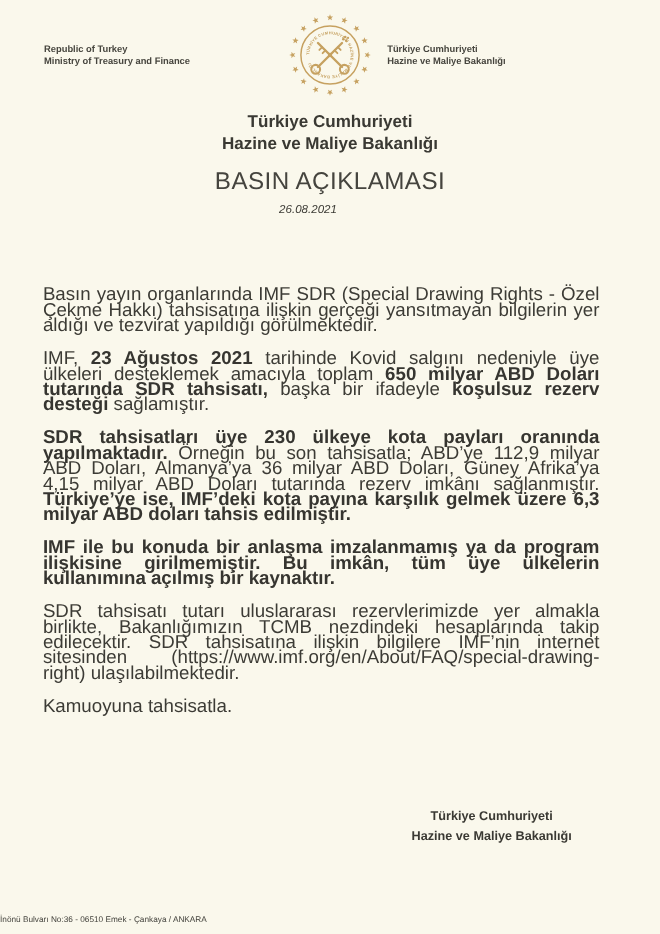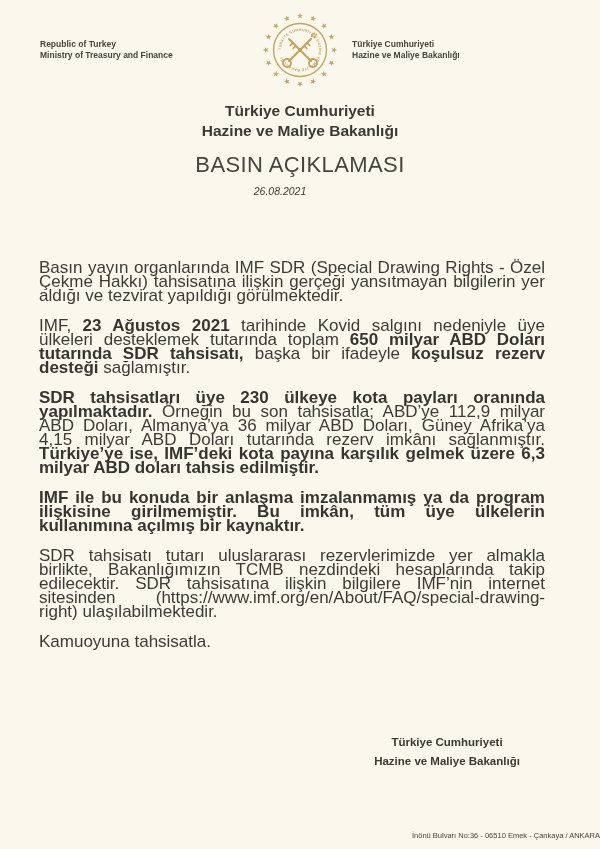--- a/index.html
+++ b/index.html
@@ -47,21 +47,21 @@
   .para b{font-weight:bold;color:#363530;}
 
   
   .signature{
     margin:84px 48px 0 auto;width:210px;text-align:center;
     font-weight:bold;font-size:11.5px;line-height:19px;color:#3A3933;
   }
 
   
   .footer{
-    position:absolute;left:0;right:0;bottom:8px;text-align:right;
+    position:absolute;left:0;right:0;bottom:8px;text-align:left;
     font-size:7.5px;line-height:10.5px;color:#45443E;margin-top:40px;
   }
 </style>
 </head>
 <body>
 
 <div class="page">
 
   <div class="header">
     <div class="header-side header-left">
@@ -124,21 +124,21 @@
   <div class="title-block">
     <div class="title-line">Türkiye Cumhuriyeti</div>
     <div class="title-line">Hazine ve Maliye Bakanlığı</div>
     <div class="heading">BASIN AÇIKLAMASI</div>
   </div>
 
   <div class="date-row">26.08.2021</div>
 
   <div class="body-text">
       <p class="para"><span>Basın yayın organlarında IMF SDR (Special Drawing Rights - Özel Çekme Hakkı) tahsisatına ilişkin gerçeği yansıtmayan bilgilerin yer aldığı ve tezvirat yapıldığı görülmektedir.</span></p>
-      <p class="para"><span>IMF, </span><b>23 Ağustos 2021</b><span> tarihinde Kovid salgını nedeniyle üye ülkeleri desteklemek tutarında toplam </span><b>650 milyar ABD Doları tutarında SDR tahsisatı,</b><span> başka bir ifadeyle </span><b>koşulsuz rezerv desteği</b><span> sağlamıştır.</span></p>
+      <p class="para"><span>IMF, </span><b>23 Ağustos 2021</b><span> tarihinde Kovid salgını nedeniyle üye ülkeleri desteklemek amacıyla toplam </span><b>650 milyar ABD Doları tutarında SDR tahsisatı,</b><span> başka bir ifadeyle </span><b>koşulsuz rezerv desteği</b><span> sağlamıştır.</span></p>
       <p class="para"><b>SDR tahsisatları üye 230 ülkeye kota payları oranında yapılmaktadır.</b><span> Örneğin bu son tahsisatla; ABD’ye 112,9 milyar ABD Doları, Almanya’ya 36 milyar ABD Doları, Güney Afrika’ya 4,15 milyar ABD Doları tutarında rezerv imkânı sağlanmıştır. </span><b>Türkiye’ye ise, IMF’deki kota payına karşılık gelmek üzere 6,3 milyar ABD doları tahsis edilmiştir.</b></p>
       <p class="para"><b>IMF ile bu konuda bir anlaşma imzalanmamış ya da program ilişkisine girilmemiştir. Bu imkân, tüm üye ülkelerin kullanımına açılmış bir kaynaktır.</b></p>
       <p class="para"><span>SDR tahsisatı tutarı uluslararası rezervlerimizde yer almakla birlikte, Bakanlığımızın TCMB nezdindeki hesaplarında takip edilecektir. SDR tahsisatına ilişkin bilgilere IMF’nin internet sitesinden (https://www.imf.org/en/About/FAQ/special-drawing-right) ulaşılabilmektedir.</span></p>
       <p class="para"><span>Kamuoyuna tahsisatla.</span></p>
     </div>
 
   <div class="signature">
     <div>Türkiye Cumhuriyeti</div>
     <div>Hazine ve Maliye Bakanlığı</div>
   </div>

